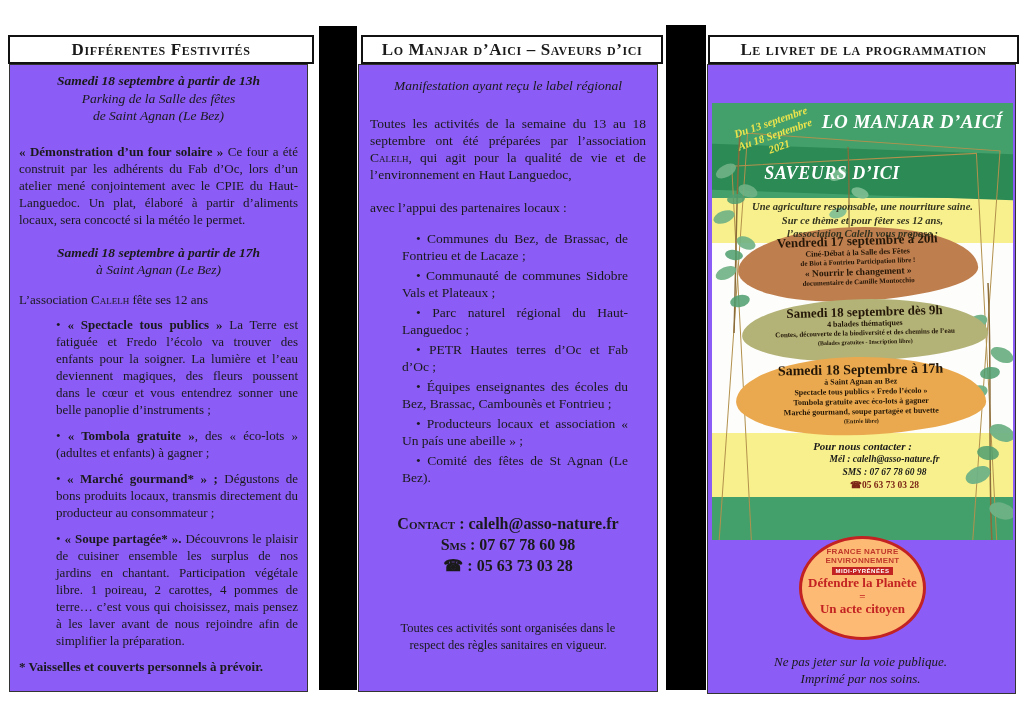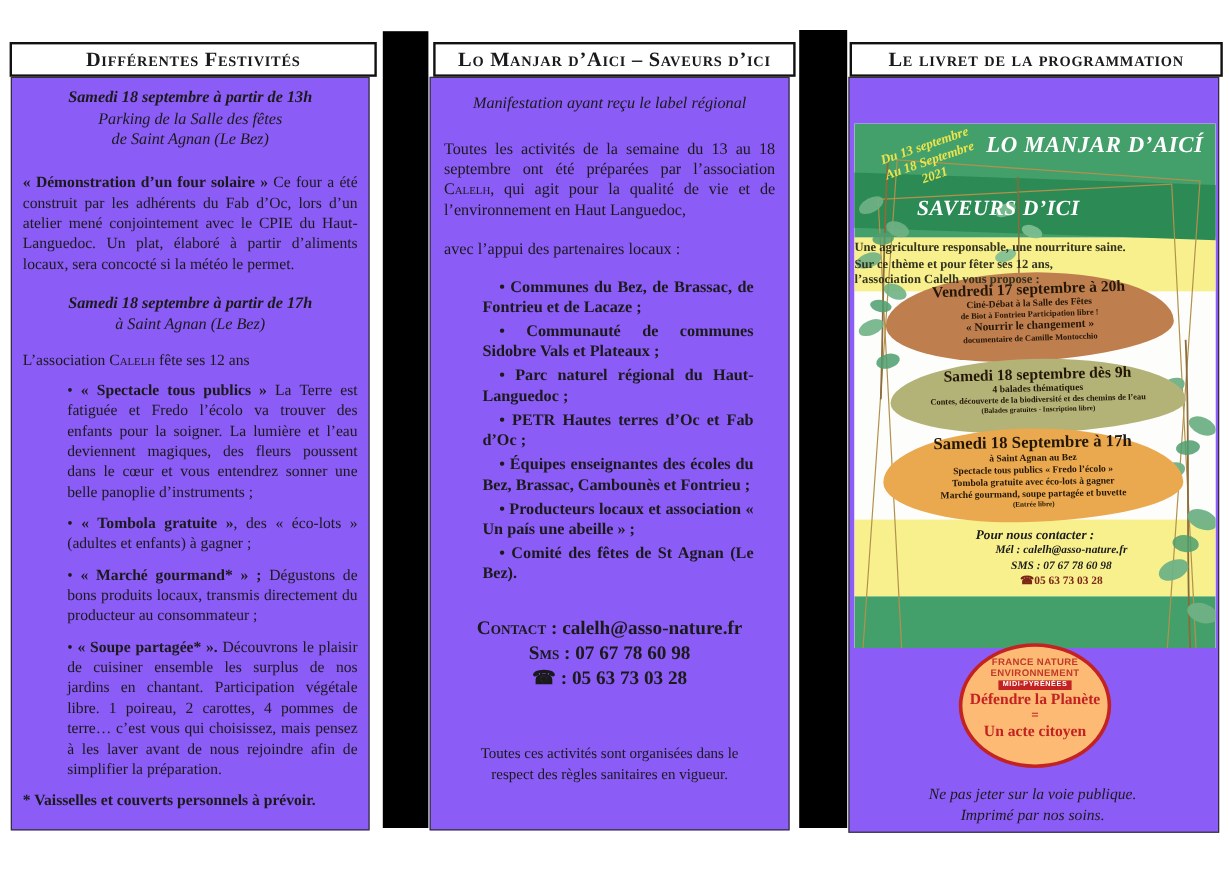--- a/index.html
+++ b/index.html
@@ -34,21 +34,21 @@
   .c1-assoc{margin-top:12px;}
   .sc{font-variant:small-caps;}
   .c1-bullets{margin:8px 0 0 37px;}
   .c1-bullet{text-align:justify;margin-bottom:9px;}
   .footnote{font-weight:bold;margin-top:5px;}
 
   
   .c2-sub{font-style:italic;text-align:center;font-size:13.5px;line-height:17.5px;}
   .c2-intro{margin-top:20px;text-align:justify;}
   .c2-partners-intro{margin-top:16px;}
-  .c2-partners{margin:14px 18px 0 16px;font-weight:bold;}
+  .c2-partners{margin:14px 18px 0 16px;}
   .partner{padding-left:16px;text-indent:14px;text-align:justify;line-height:17.5px;margin-bottom:2px;}
   .c2-contact{margin-top:26px;text-align:center;font-weight:bold;font-size:16px;line-height:21px;}
   .c2-footer{margin-top:44px;text-align:center;font-size:12.5px;line-height:17px;}
 
   
   #poster{position:absolute;left:712px;top:103px;width:301px;height:437px;overflow:hidden;z-index:4;background:#fdfdfb;}
   .p-band{position:absolute;left:0;right:0;z-index:1;}
   .p-green-top{top:0;height:95px;background:var(--poster_green);}
   .p-yellow-1{top:95px;height:45px;background:var(--poster_yellow);}
   .p-white{top:140px;height:190px;background:#fdfdfb;}
@@ -58,22 +58,22 @@
                transform:rotate(2deg);z-index:1;}
   .p-frame{position:absolute;border:1.5px solid var(--frame_gold);z-index:2;}
   #frameA{left:20px;top:38px;width:252px;height:424px;transform:rotate(4deg);}
   #frameB{left:30px;top:56px;width:244px;height:416px;transform:rotate(-3deg);}
   .p-title1{position:absolute;right:10px;top:8px;z-index:5;color:#fff;font-weight:bold;font-style:italic;
             font-size:19px;letter-spacing:.5px;}
   .p-title2{position:absolute;left:0;width:240px;top:60px;z-index:5;color:#fff;font-weight:bold;font-style:italic;
             font-size:18px;letter-spacing:.5px;text-align:center;}
   .p-date{position:absolute;left:-12px;top:12px;width:150px;z-index:5;transform:rotate(-19deg);
           color:var(--date_yellow);font-weight:bold;font-style:italic;font-size:11px;line-height:13px;text-align:center;}
-  .p-tagline{position:absolute;left:0;right:0;top:97px;z-index:5;text-align:left;
-             font-weight:bold;font-size:10.5px;line-height:13.5px;color:#33331f;}
+  .p-tagline{position:absolute;left:0;right:0;top:97px;z-index:5;text-align:center;
+             font-weight:bold;font-style:italic;font-size:10.5px;line-height:13.5px;color:#33331f;}
   .blob{position:absolute;z-index:4;text-align:center;color:#241708;
         border-radius:48% 52% 55% 45% / 55% 60% 40% 45%;box-sizing:border-box;}
   #blob1{left:26px;top:124px;width:240px;height:74px;background:var(--blob_tan);transform:rotate(-2deg);padding-top:6px;}
   #blob2{left:30px;top:196px;width:246px;height:62px;background:var(--blob_olive);transform:rotate(-1.5deg);padding-top:5px;}
   #blob3{left:24px;top:254px;width:250px;height:78px;background:var(--blob_orange);transform:rotate(-1deg);padding-top:5px;}
   .blob-title{font-weight:bold;font-size:13px;line-height:15px;}
   #blob3 .blob-title{font-size:14px;}
   .bl-m{font-weight:bold;font-size:8px;line-height:10px;}
   .bl-s{font-weight:bold;font-size:7px;line-height:9px;}
   .bl-l{font-weight:bold;font-size:9.5px;line-height:11px;}

